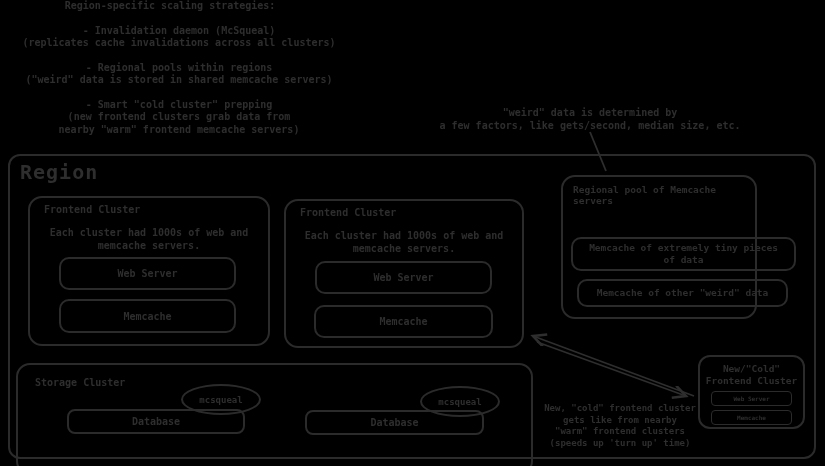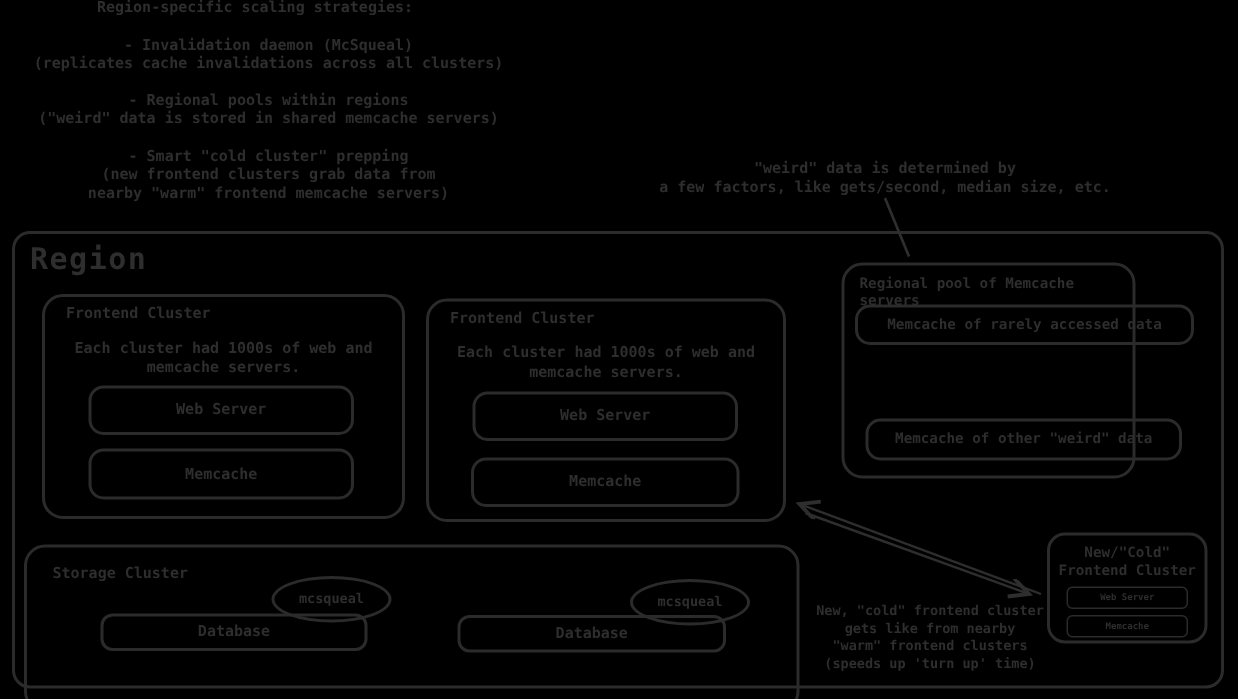--- a/index.html
+++ b/index.html
@@ -99,22 +99,23 @@
   <div class="thinbox" style="left:29px;top:60px;width:177px;height:33px;font-size:10px;">
     <span>Web Server</span>
   </div>
   <div class="thinbox" style="left:28px;top:104px;width:179px;height:33px;font-size:10px;">
     <span>Memcache</span>
   </div>
 </div>
 
 <div class="box" style="left:561px;top:175px;width:196px;height:144px;">
   <div class="pool-title">Regional pool of Memcache servers</div>
-  <div class="thinbox pool-item" style="left:7px;top:26px;width:226px;height:27px;">
-    <span>Memcache of rarely accessed data</span>
+  <div class="thinbox pool-item" style="left:8px;top:60px;width:225px;height:34px;flex-direction:column;">
+    <div>Memcache of extremely tiny pieces</div>
+    <div>of data</div>
   </div>
   <div class="thinbox pool-item" style="left:14px;top:102px;width:211px;height:28px;">
     <span>Memcache of other "weird" data</span>
   </div>
 </div>
 
 <div class="box" style="left:16px;top:363px;width:517px;height:112px;">
   <div class="storage-title">Storage Cluster</div>
   <div class="thinbox db-label" style="left:49px;top:44px;width:178px;height:25px;border-radius:8px;">
     <span>Database</span>

